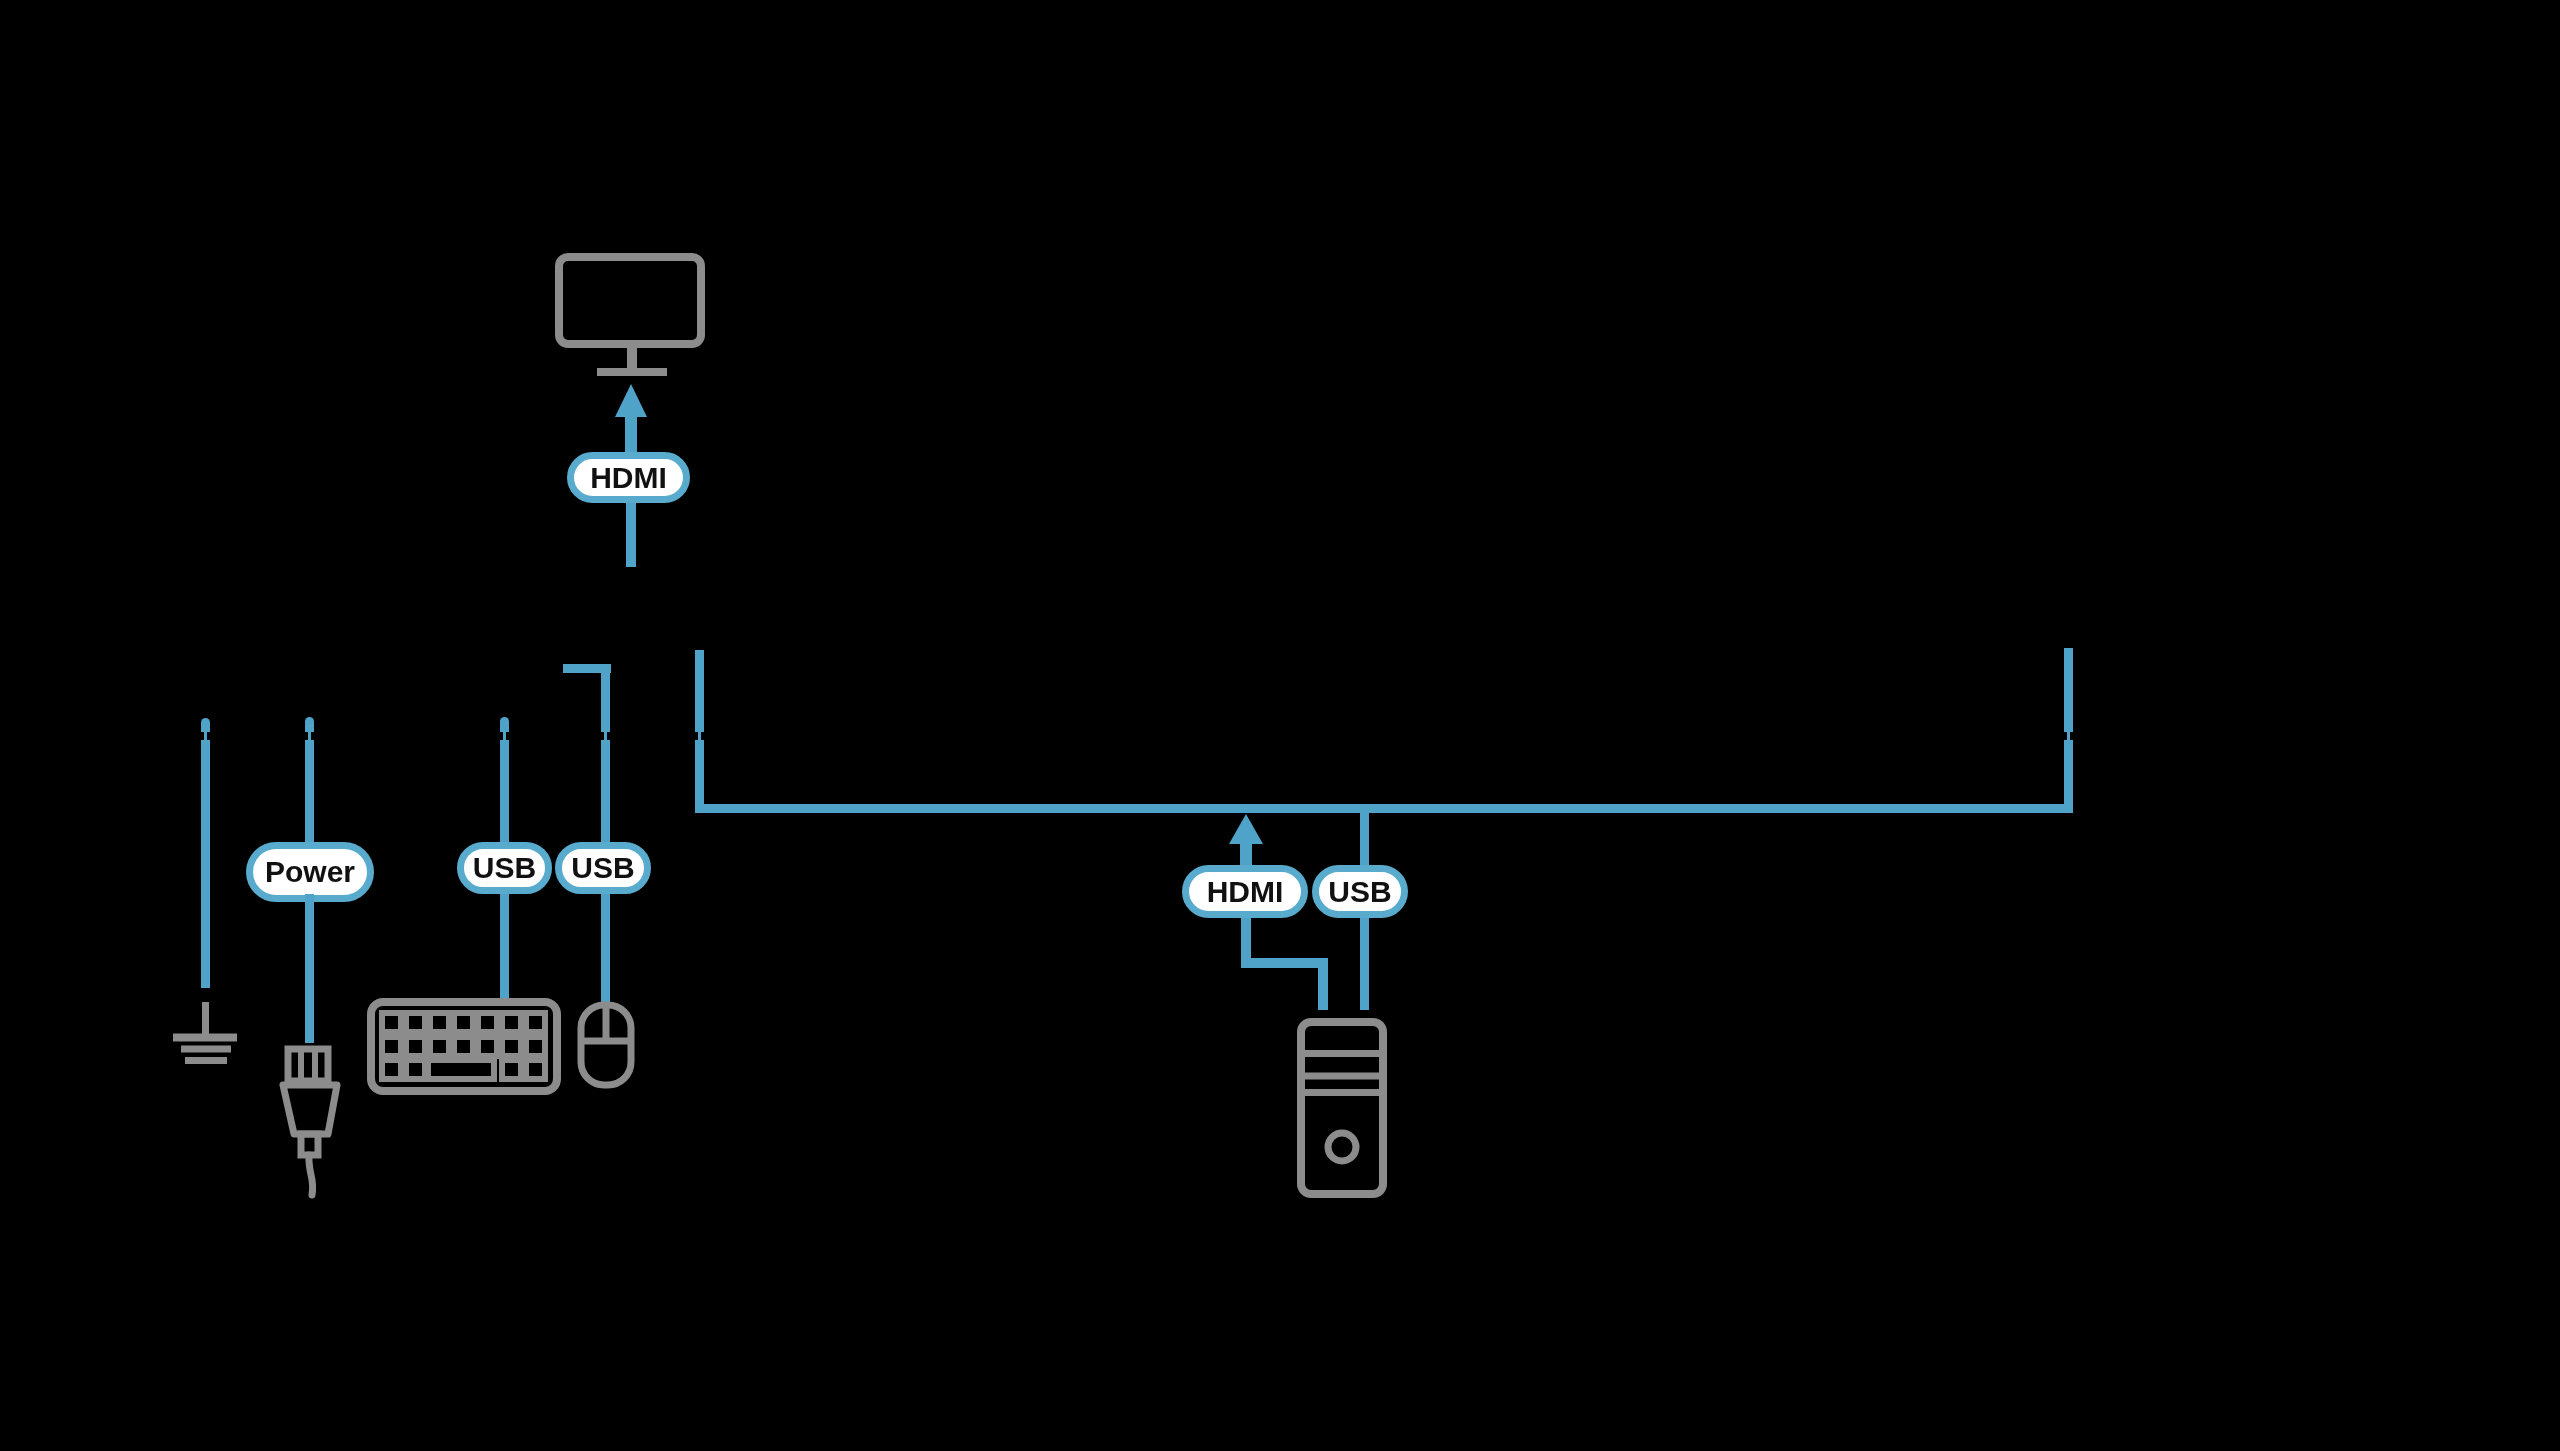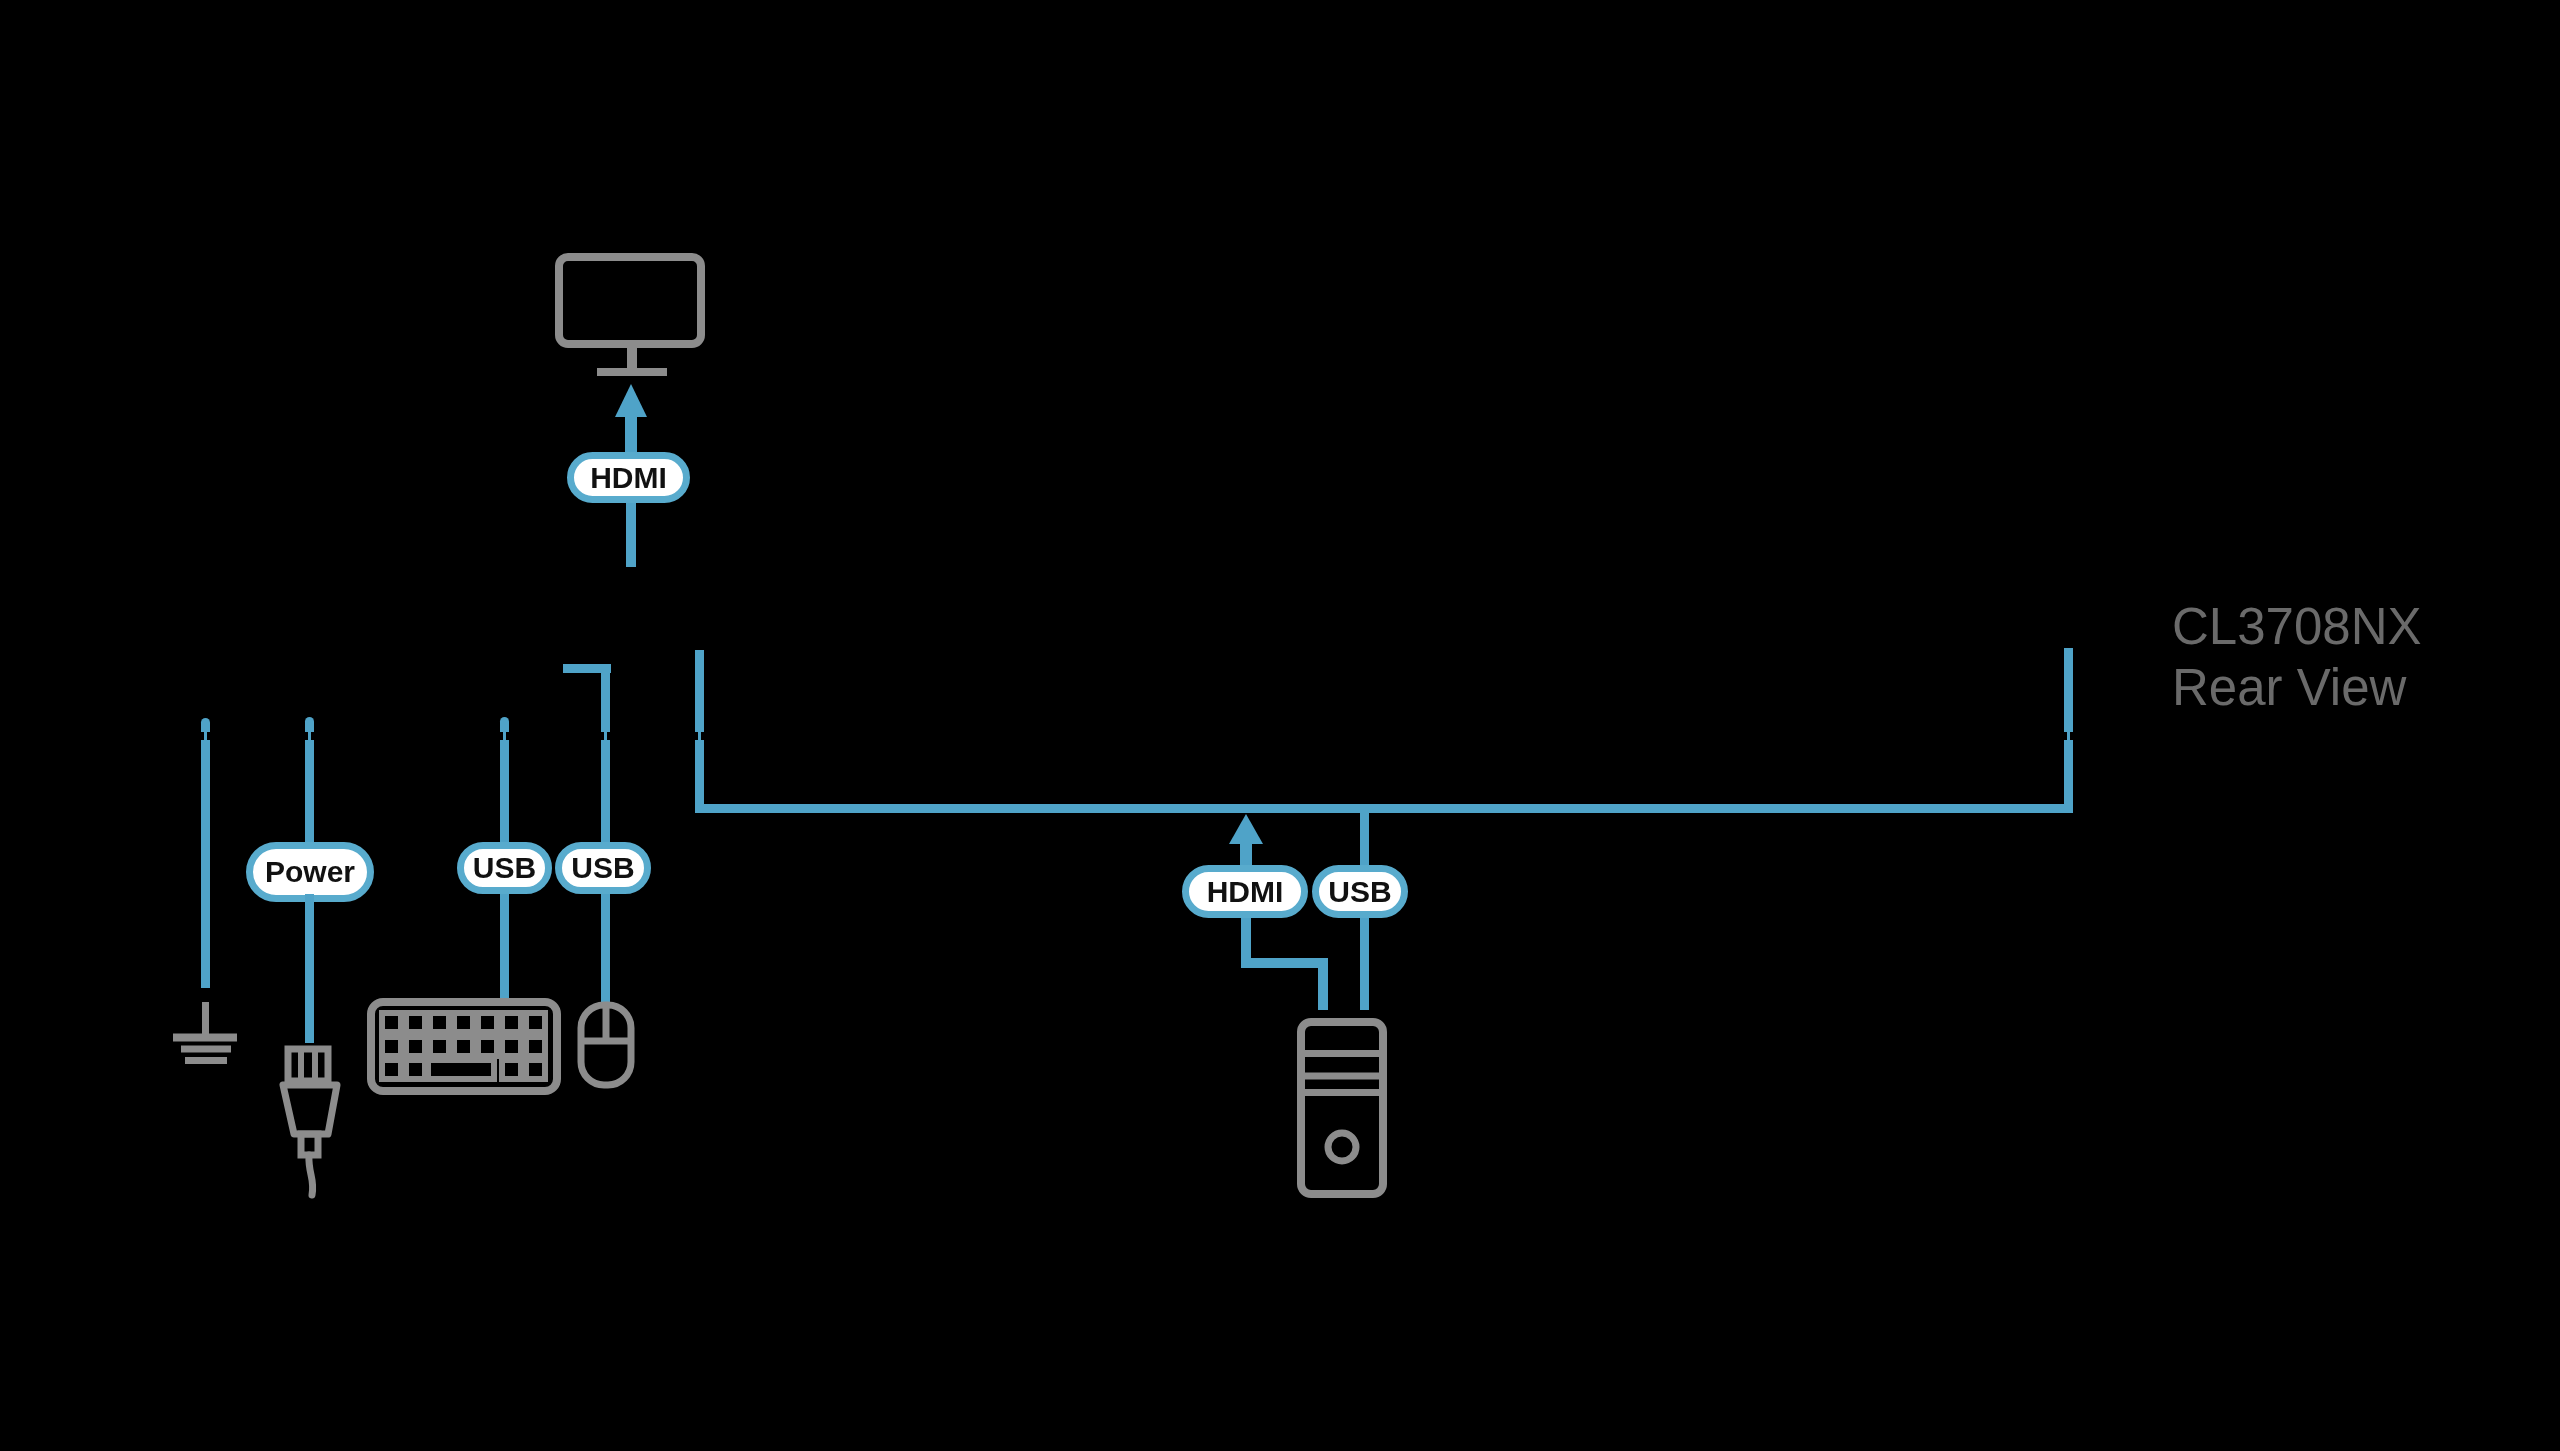--- a/index.html
+++ b/index.html
@@ -153,18 +153,14 @@
   <div class="line" style="left:1360px;top:918px;width:9px;height:92px"></div>
 
   <svg style="left:1293px;top:1014px" width="98" height="190" viewBox="0 0 98 190">
     <rect class="dev" x="8" y="8" width="82" height="172" rx="10" stroke-width="8"></rect>
     <path class="dev" d="M12,39.5 H86" stroke-width="7"></path>
     <path class="dev" d="M12,62 H86" stroke-width="7"></path>
     <path class="dev" d="M12,78.5 H86" stroke-width="7"></path>
     <circle class="dev" cx="49" cy="133" r="14" stroke-width="7"></circle>
   </svg>
 
-  <div class="title" style="left:2172px;top:596px">
-    <div>CL3708NX</div>
-    <div>Rear View</div>
-  </div>
 
 </div>
 
 </body></html>

